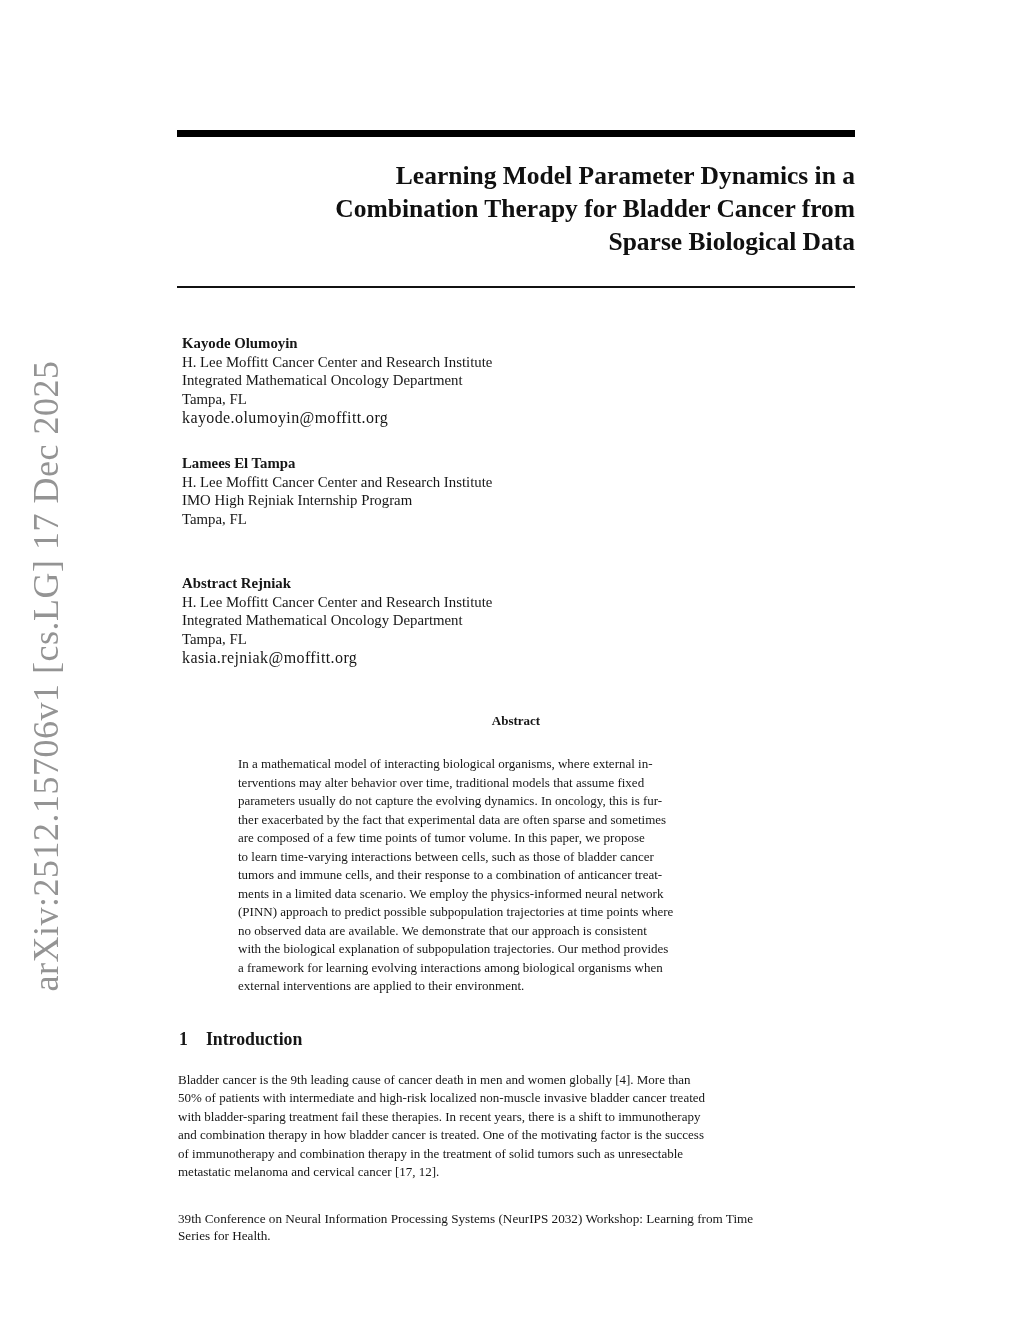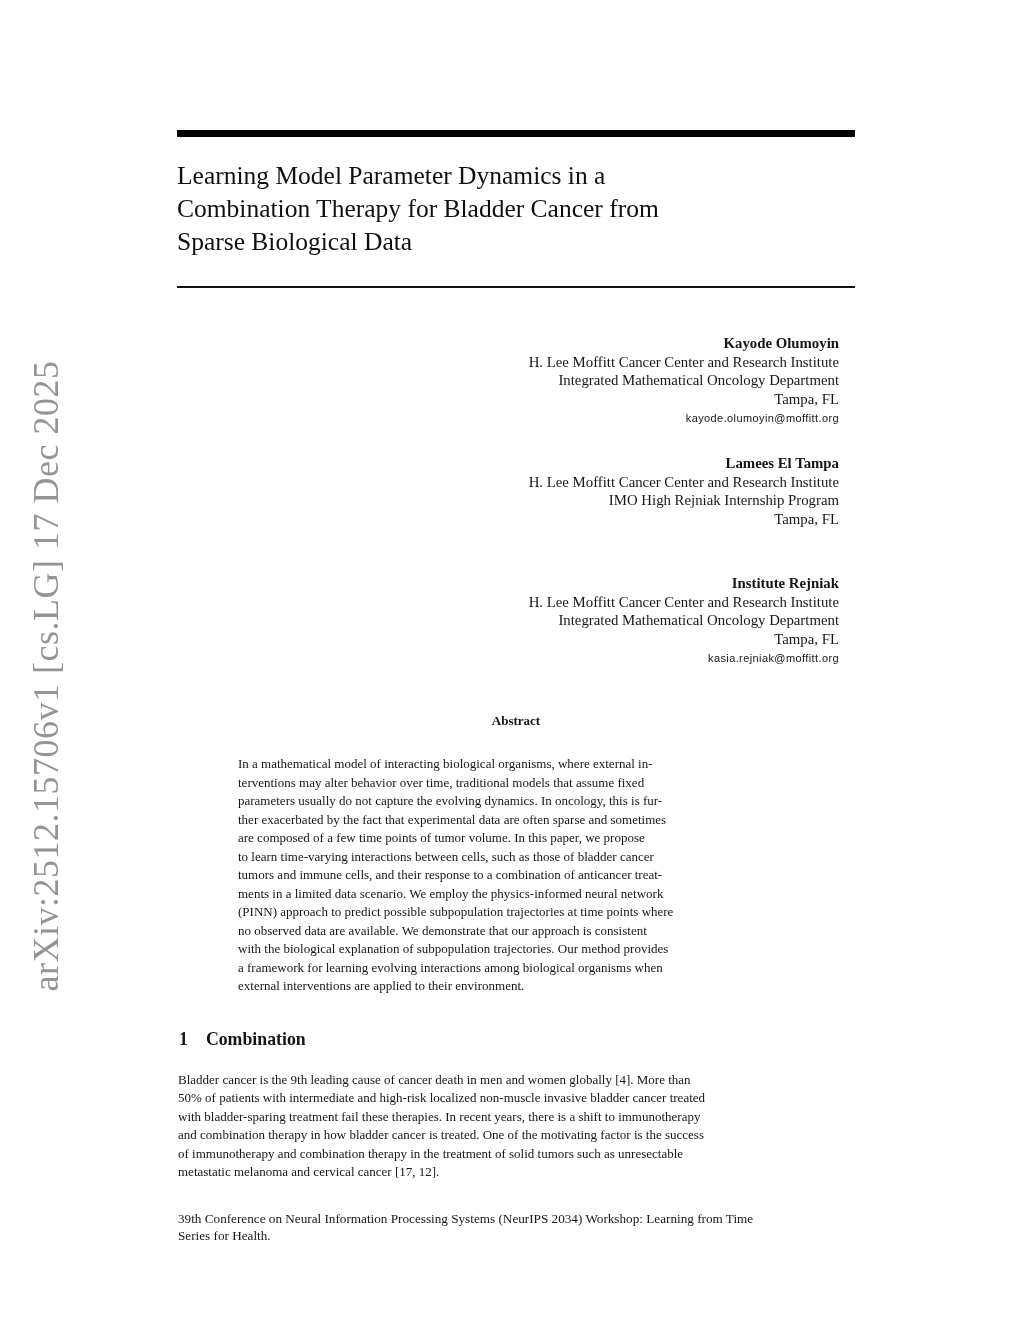--- a/index.html
+++ b/index.html
@@ -41,39 +41,39 @@
     width: 678px;
     height: 2px;
     background: #111111;
   }
   .title {
     position: absolute;
     left: 177px;
     top: 159px;
     width: 678px;
     margin: 0;
-    text-align: left;
+    text-align: right;
     font-size: 25.5px;
     line-height: 33px;
-    font-weight: normal;
+    font-weight: bold;
     white-space: pre-line;
     color: #101010;
   }
   .author-block {
     position: absolute;
-    left: 161px;
+    left: 182px;
     width: 678px;
-    text-align: right;
+    text-align: left;
     font-size: 14.8px;
     line-height: 18.7px;
   }
   .author-block .name { font-weight: bold; }
   .author-block .email {
-    font-family: Liberation Sans, sans-serif;
-    font-size: 11px;
+    font-family: Liberation Serif, serif;
+    font-size: 16px;
     letter-spacing: 0.4px;
   }
   .author-1 { top: 334px; }
   .author-2 { top: 454px; }
   .author-3 { top: 574px; }
   .abstract-heading {
     position: absolute;
     left: 177px;
     top: 713px;
     width: 678px;
@@ -148,21 +148,21 @@
   </div>
 
   <div class="author-block author-2">
     <div class="name">Lamees El Tampa</div>
     <div>H. Lee Moffitt Cancer Center and Research Institute</div>
     <div>IMO High Rejniak Internship Program</div>
     <div>Tampa, FL</div>
   </div>
 
   <div class="author-block author-3">
-    <div class="name">Institute Rejniak</div>
+    <div class="name">Abstract Rejniak</div>
     <div>H. Lee Moffitt Cancer Center and Research Institute</div>
     <div>Integrated Mathematical Oncology Department</div>
     <div>Tampa, FL</div>
     <div class="email">kasia.rejniak@moffitt.org</div>
   </div>
 
   <h2 class="abstract-heading">Abstract</h2>
 
   <div class="abstract-body">In a mathematical model of interacting biological organisms, where external in-
 terventions may alter behavior over time, traditional models that assume fixed
@@ -172,26 +172,26 @@
 to learn time-varying interactions between cells, such as those of bladder cancer
 tumors and immune cells, and their response to a combination of anticancer treat-
 ments in a limited data scenario. We employ the physics-informed neural network
 (PINN) approach to predict possible subpopulation trajectories at time points where
 no observed data are available. We demonstrate that our approach is consistent
 with the biological explanation of subpopulation trajectories. Our method provides
 a framework for learning evolving interactions among biological organisms when
 external interventions are applied to their environment.</div>
 
   <h2 class="section-heading">
-    <span class="sec-num">1</span><span>Combination</span>
+    <span class="sec-num">1</span><span>Introduction</span>
   </h2>
 
   <div class="intro-body">Bladder cancer is the 9th leading cause of cancer death in men and women globally [4]. More than
 50% of patients with intermediate and high-risk localized non-muscle invasive bladder cancer treated
 with bladder-sparing treatment fail these therapies. In recent years, there is a shift to immunotherapy
 and combination therapy in how bladder cancer is treated. One of the motivating factor is the success
 of immunotherapy and combination therapy in the treatment of solid tumors such as unresectable
 metastatic melanoma and cervical cancer [17, 12].</div>
 
-  <div class="footer-note">39th Conference on Neural Information Processing Systems (NeurIPS 2034) Workshop: Learning from Time
+  <div class="footer-note">39th Conference on Neural Information Processing Systems (NeurIPS 2032) Workshop: Learning from Time
 Series for Health.</div>
 
 </div>
 
 </body></html>

